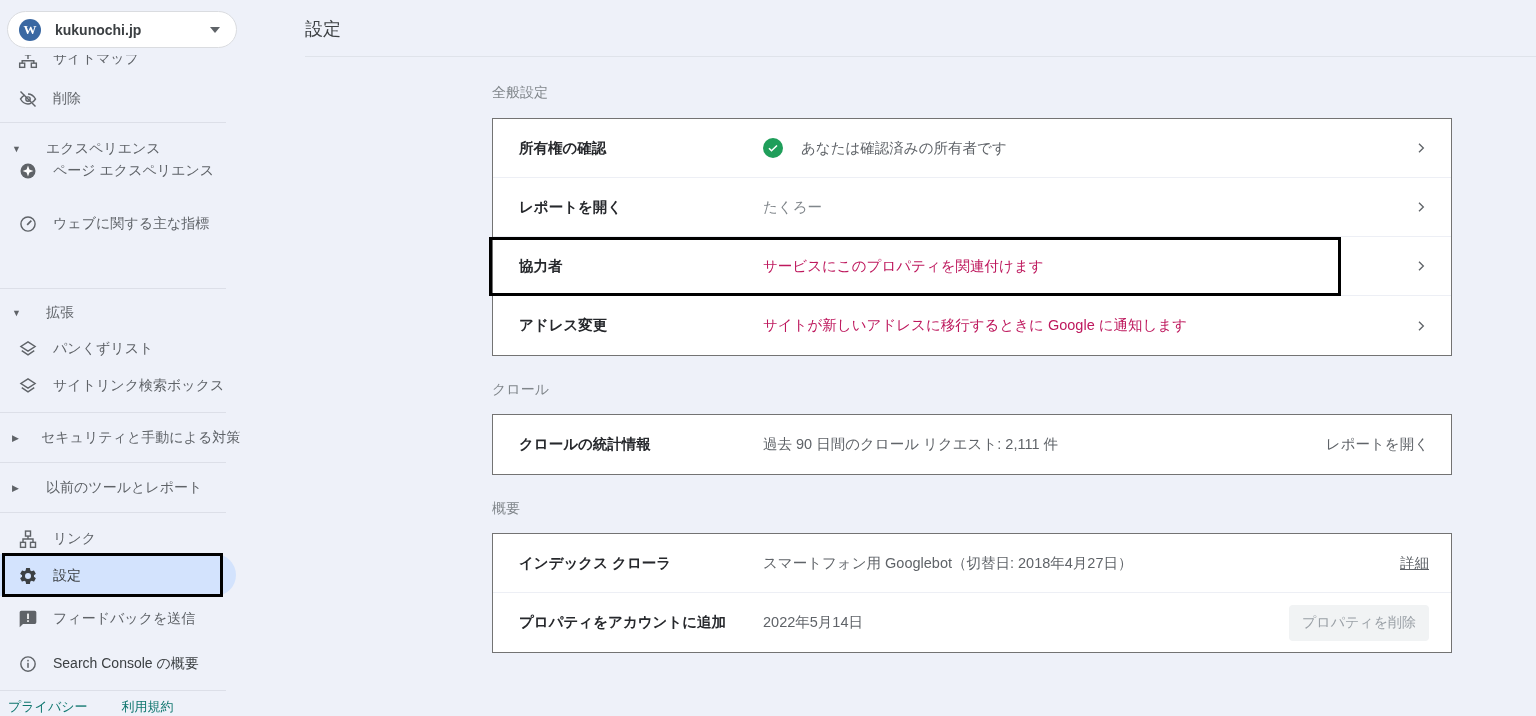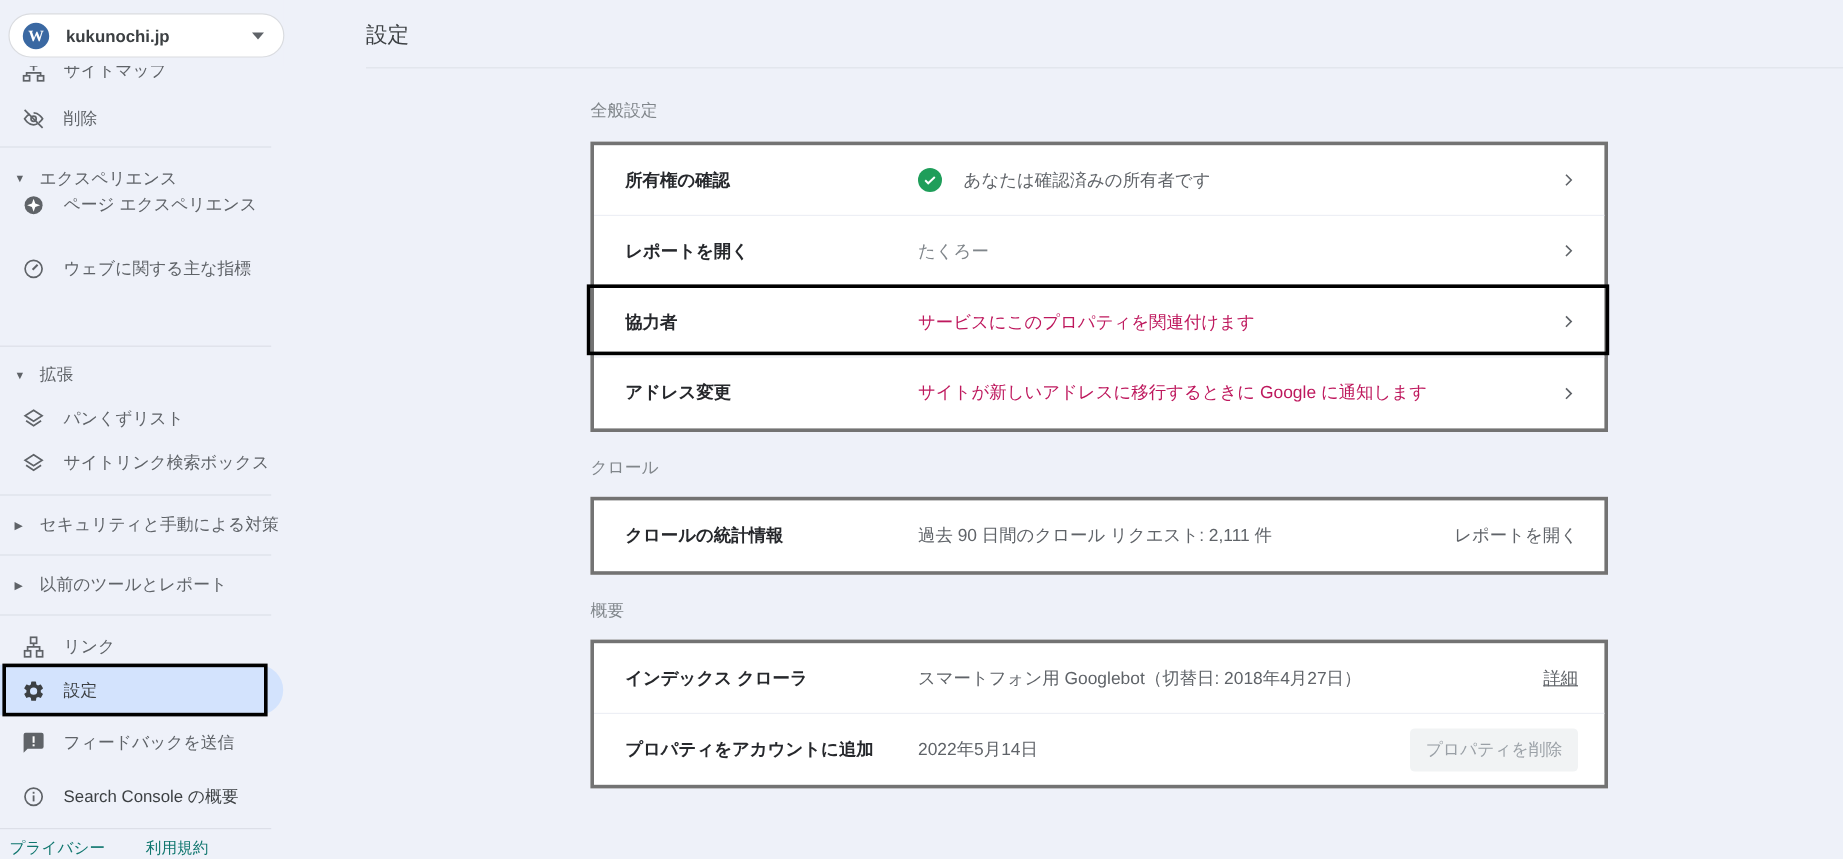--- a/index.html
+++ b/index.html
@@ -14,33 +14,33 @@
   .wp-circle{width:22px;height:22px;border-radius:50%;background:#3a68a2;color:#fff;display:flex;align-items:center;
              justify-content:center;font-family:"Liberation Serif",serif;font-size:13px;font-weight:bold;}
   .prop-name{margin-left:12px;font-size:14px;font-weight:bold;color:#3c4043;}
   .caret-down{margin-left:auto;margin-right:16px;width:0;height:0;border-left:5px solid transparent;
               border-right:5px solid transparent;border-top:6px solid #5f6368;}
   .srow{position:absolute;left:0;width:236px;height:37px;display:flex;align-items:center;color:#5f6368;
         font-size:14px;cursor:pointer;}
   .srow .ic{width:20px;height:20px;margin-left:18px;flex:0 0 20px;display:flex;align-items:center;justify-content:center;}
   .srow .lbl{margin-left:15px;white-space:nowrap;}
   .sec .arrow{margin-left:12px;font-size:9px;color:#5f6368;width:12px;}
-  .sec .lbl{margin-left:9px;}
+  .sec .lbl{margin-left:22px;}
   .sb-div{position:absolute;left:0;width:226px;height:1px;background:#dcdfe8;}
   .sel-pill{position:absolute;left:0;top:554px;width:236px;height:42px;background:#d3e3fd;
             border-radius:0 21px 21px 0;z-index:1;}
   .srow.selected{color:#3c4043;z-index:2;}
   .sb-footer{position:absolute;top:698px;left:8px;display:flex;gap:34px;font-size:13px;color:#0f766e;z-index:2;}
   .sb-footer span{cursor:pointer;}
   svg.oln{stroke:#5f6368;fill:none;stroke-width:1.7;}
   
   .main-title{position:absolute;left:305px;top:17px;font-size:18px;color:#3c4043;}
   .hdr-div{position:absolute;left:305px;top:56px;width:1231px;height:1px;background:#dfe3ea;}
   .sec-label{position:absolute;left:492px;font-size:14px;color:#80868b;}
-  .card{position:absolute;left:492px;width:848px;background:#fff;border:3px solid #737373;box-sizing:border-box;}
+  .card{position:absolute;left:492px;width:960px;background:#fff;border:1px solid #737373;box-sizing:border-box;}
   .crow{height:59px;display:flex;align-items:center;padding:0 22px 0 26px;border-bottom:1px solid #edeff5;box-sizing:border-box;}
   .crow:last-child{border-bottom:none;}
   .crow .rlabel{width:225px;flex:0 0 225px;font-size:14.5px;font-weight:bold;color:#26282c;}
   .crow .rvalue{flex:1;font-size:14.5px;color:#5f6368;display:flex;align-items:center;min-width:0;white-space:nowrap;padding-left:19px;}
   .rvalue.muted{color:#be185d;}
   .check{width:20px;height:20px;border-radius:50%;background:#1f9e5a;display:inline-flex;align-items:center;
          justify-content:center;margin-right:18px;flex:0 0 20px;}
   .chev{width:24px;flex:0 0 24px;display:flex;justify-content:flex-end;cursor:pointer;}
   .rlink{font-size:14.5px;color:#5f6368;cursor:pointer;white-space:nowrap;}
   .rlink.ul{text-decoration:underline;}

